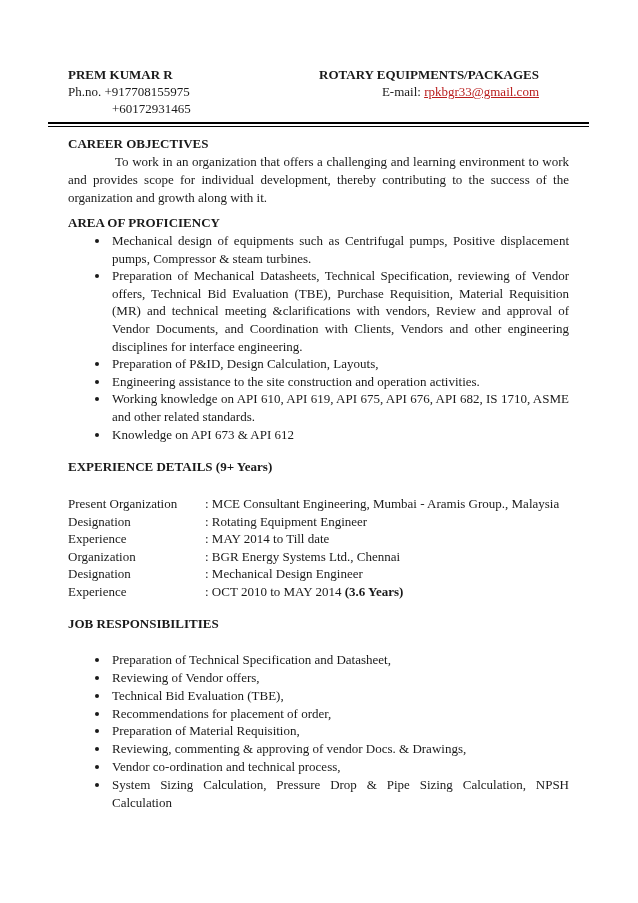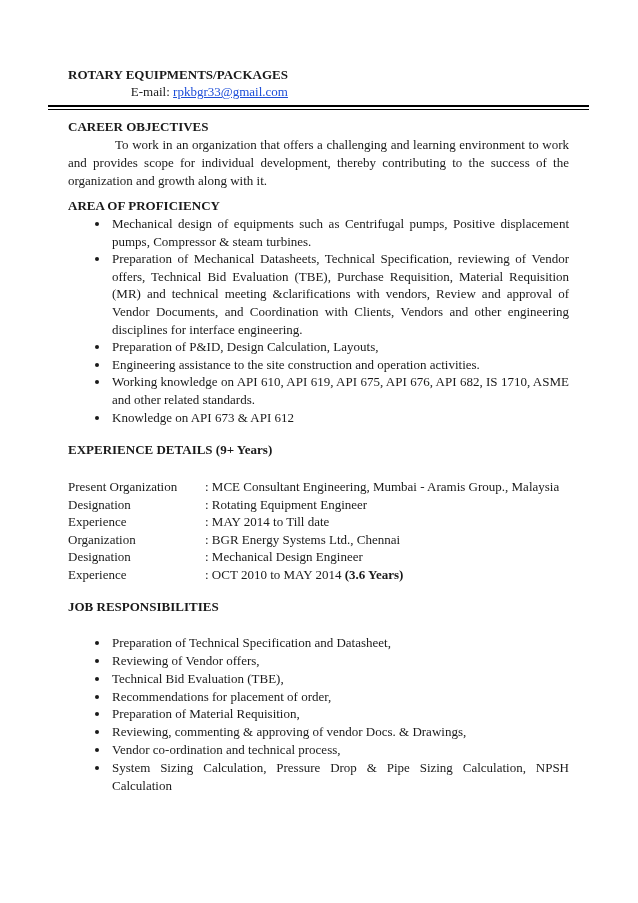--- a/index.html
+++ b/index.html
@@ -9,21 +9,21 @@
     color:#1a1a1a;font-size:13px;overflow:hidden;
   }
   .page{padding:66px 69px 0 68px;box-sizing:border-box;}
   
   .hdr{display:flex;justify-content:space-between;line-height:17px;}
   .hdr-left{}
   .hdr-right{text-align:right;padding-right:30px;}
   .bold{font-weight:bold;}
   .name{font-weight:bold;}
   .phone2{padding-left:44px;}
-  a.email{color:#1d4ed8;text-decoration:underline;}
+  a.email{color:#b91c1c;text-decoration:underline;}
   
   .rule{
     margin:5px -20px 0 -20px;
     height:2px;
     border-top:2.5px solid #000;
     border-bottom:1.5px solid #000;
   }
   
   .heading{font-weight:bold;line-height:17px;}
   .h-career{margin-top:8px;}
@@ -45,20 +45,25 @@
   .exp-row{display:flex;line-height:17.5px;}
   .exp-label{font-weight:normal;width:137px;flex:none;}
   .exp-value{flex:1;}
 </style>
 </head>
 <body>
 
 <div class="page">
 
   <div class="hdr">
+    <div class="hdr-left">
+      <div class="name">PREM KUMAR R</div>
+      <div>Ph.no. +917708155975</div>
+      <div class="phone2">+60172931465</div>
+    </div>
     <div class="hdr-right">
       <div class="bold">ROTARY EQUIPMENTS/PACKAGES</div>
       <div><span>E-mail: </span><a class="email" href="#">rpkbgr33@gmail.com</a></div>
     </div>
   </div>
 
   <div class="rule"></div>
 
   <div class="heading h-career">CAREER OBJECTIVES</div>
   <p class="para">To work in an organization that offers a challenging and learning environment to work and provides scope for individual development, thereby contributing to the success of the organization and growth along with it.</p>

